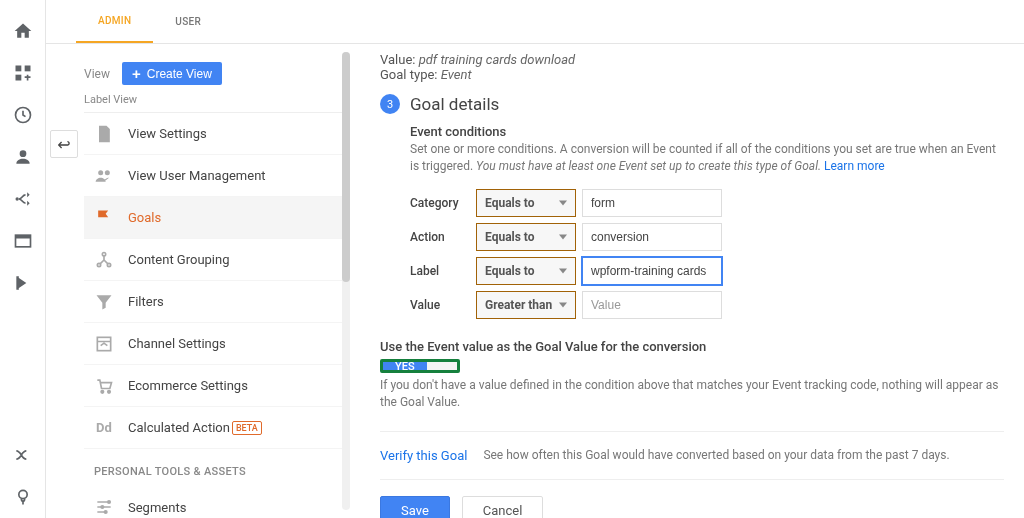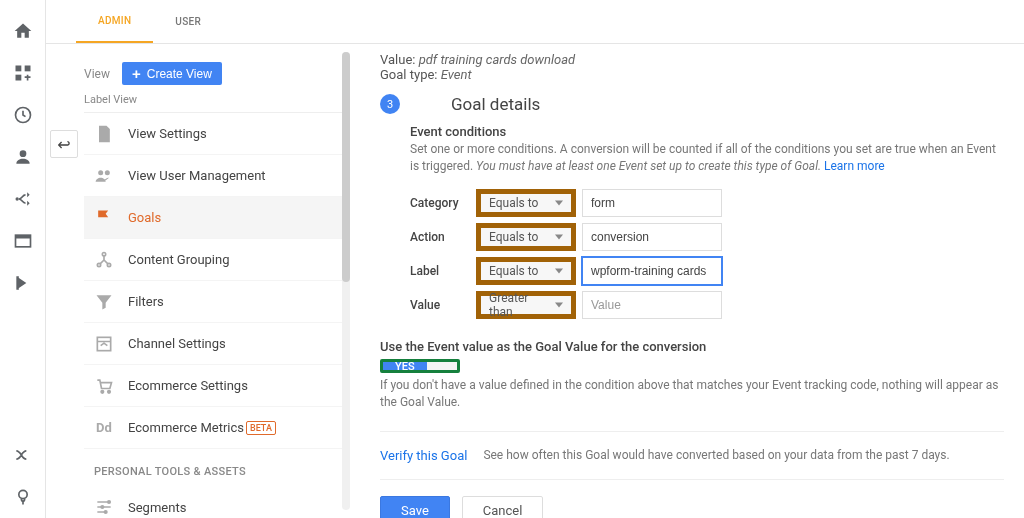--- a/index.html
+++ b/index.html
@@ -36,30 +36,30 @@
   .scrollhint { width: 8px; background: #f0f0f0; margin: 8px 0; border-radius: 4px; position: relative; }
   .scrollhint::after { content:''; position:absolute; top:0; left:0; right:0; height:230px; background:#ccc; border-radius:4px;}
   
   .content { flex: 1; padding: 8px 20px 0 30px; overflow-y: auto; font-size: 13px; }
   .summary { color: #555; margin-bottom: 12px; }
   .summary .lbl { color:#555;}
   .summary .val { font-style: italic; color:#666;}
   
   .stephdr { display: flex; align-items: center; margin-bottom: 10px; }
   .stepnum { width: 20px; height: 20px; border-radius: 50%; background: #4184f3; color: #fff; font-size: 11px; display: flex; align-items: center; justify-content: center; margin-right: 10px; }
-  .steptitle { font-size: 17px; color: #444; margin-left: 41px; }
+  .steptitle { font-size: 17px; color: #444; }
   
   .subhdr { font-weight: 500; color: #444; margin: 4px 0 2px 30px; font-size:13px;}
   .desc { color: #777; margin: 0 0 14px 30px; font-size: 12px; line-height: 1.4; }
   .desc i { font-style: italic; }
   .link { color: #1a73e8; cursor: pointer; }
   
   .condtable { margin-left: 30px; display: grid; grid-template-columns: 60px 100px 140px; gap: 6px; align-items: center; }
   .condlbl { font-size: 12px; font-weight: 500; color: #444; }
-  .dropdown { height: 28px; border: 5px solid #a16207; background: #f7f7f7; display: flex; align-items: center; padding: 0 8px; font-size: 12px; color: #555; cursor: pointer; justify-content: space-between; font-weight:400;}
+  .dropdown { height: 28px; border: 1px solid #a16207; background: #f7f7f7; display: flex; align-items: center; padding: 0 8px; font-size: 12px; color: #555; cursor: pointer; justify-content: space-between; font-weight:700;}
   .dropdown svg { width: 8px; height: 8px; fill: #888; }
   .txtinput { height: 28px; border: 1px solid #ddd; padding: 0 8px; font-size: 12px; color: #444; }
   .txtinput.active { border-color: #4184f3; box-shadow: 0 0 0 1px #4184f3; }
   .txtinput::placeholder { color: #999; }
   
   .usevalue { margin: 20px 0 4px 0; font-weight: 500; color: #444; font-size:13px;}
   .toggle { display: inline-flex; height: 14px; border: 3px solid #15803d; border-radius: 2px; overflow: hidden; margin-bottom: 4px; cursor:pointer;}
   .toggle .yes { background: #4184f3; color: #fff; font-size: 11px; font-weight: 500; padding: 0 12px; display: flex; align-items: center; }
   .toggle .off { width: 30px; background: #f4f4f4; }
   .note { color: #777; font-size: 12px; line-height: 1.4; margin-bottom: 20px; }
@@ -211,21 +211,21 @@
               <svg viewBox="0 0 24 24" fill="none" stroke="#aaa" stroke-width="2">
                 <path d="M4 5h3l2 10h10l2-7H8"></path>
                 <circle cx="10" cy="19" r="1.5" fill="#aaa"></circle>
                 <circle cx="18" cy="19" r="1.5" fill="#aaa"></circle>
               </svg>
             </span>
             <span>Ecommerce Settings</span>
           </div>
         <div class="mi">
             <span class="mico" style="font-weight:bold;font-size:13px;">Dd</span>
-            <span>Ecommerce Metrics</span> 
+            <span>Calculated Action</span> 
             <span class="beta">BETA</span>
           </div>
         <div class="sectionhdr">PERSONAL TOOLS &amp; ASSETS</div>
         <div class="mi" style="border-bottom:none">
             <span class="mico">
               <svg viewBox="0 0 24 24" fill="none" stroke="#aaa" stroke-width="2">
                 <path d="M4 6h12M4 12h16M4 18h8"></path>
                 <circle cx="18" cy="6" r="1.5" fill="#aaa"></circle>
                 <circle cx="10" cy="12" r="1.5" fill="#aaa"></circle>
                 <circle cx="14" cy="18" r="1.5" fill="#aaa"></circle>

